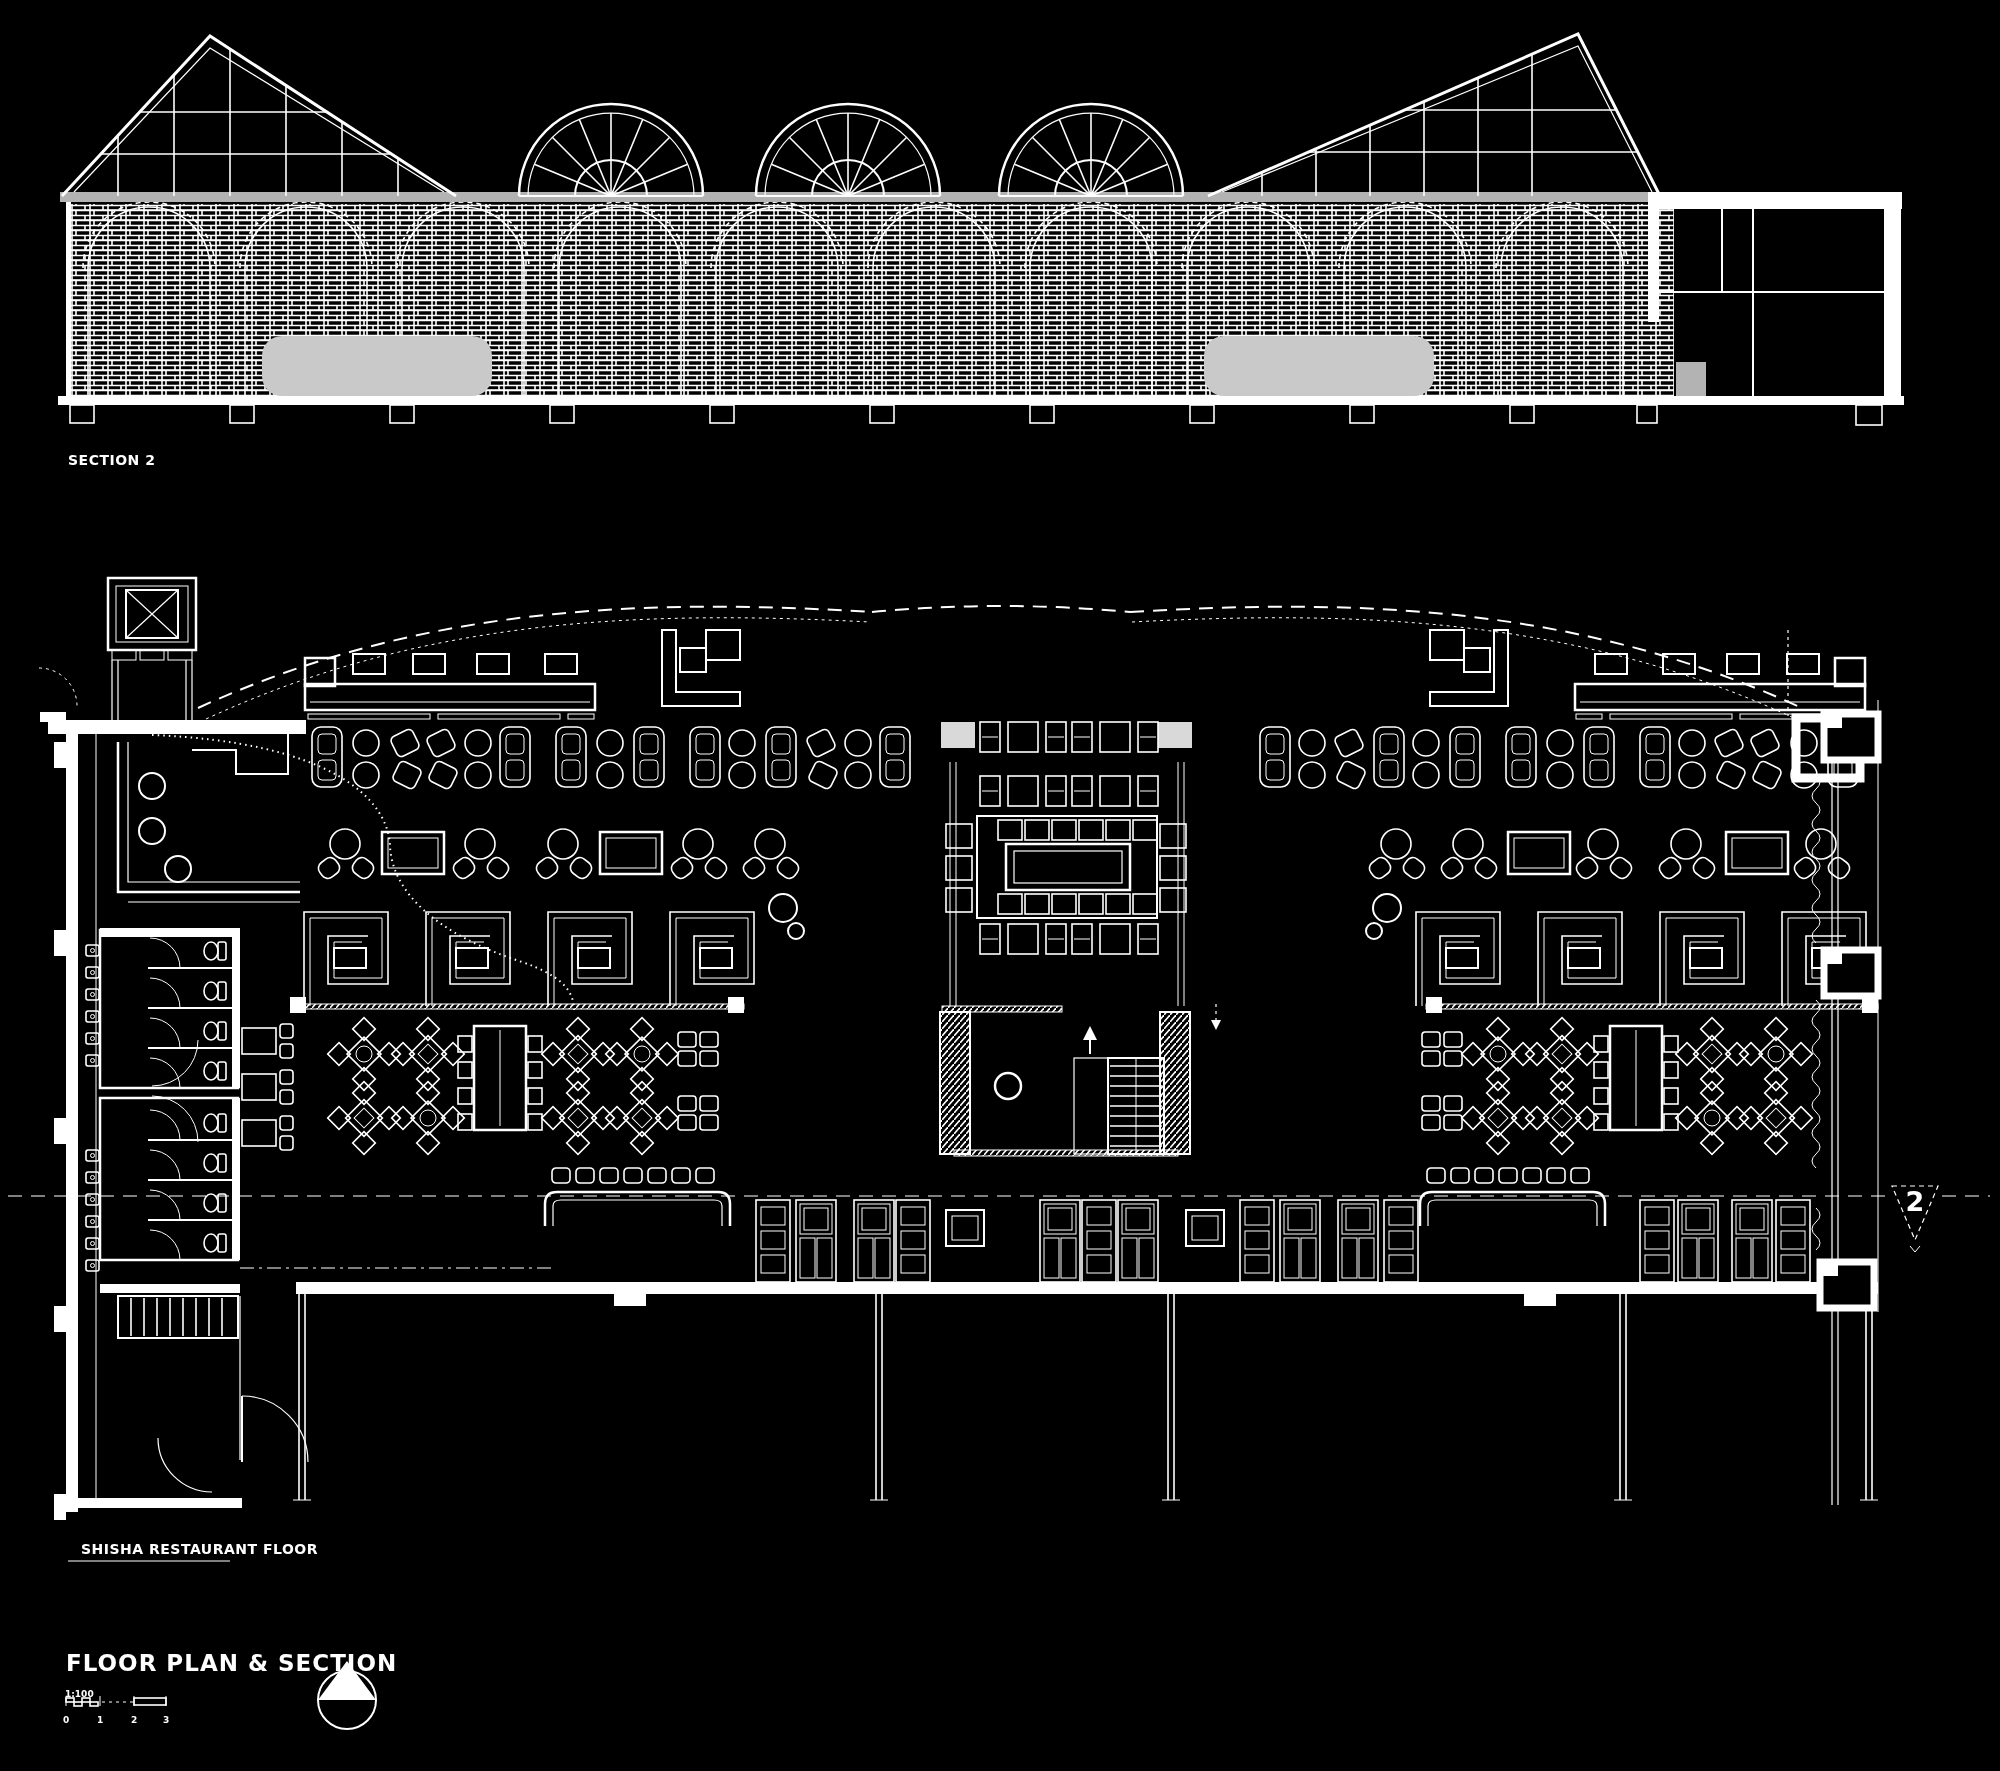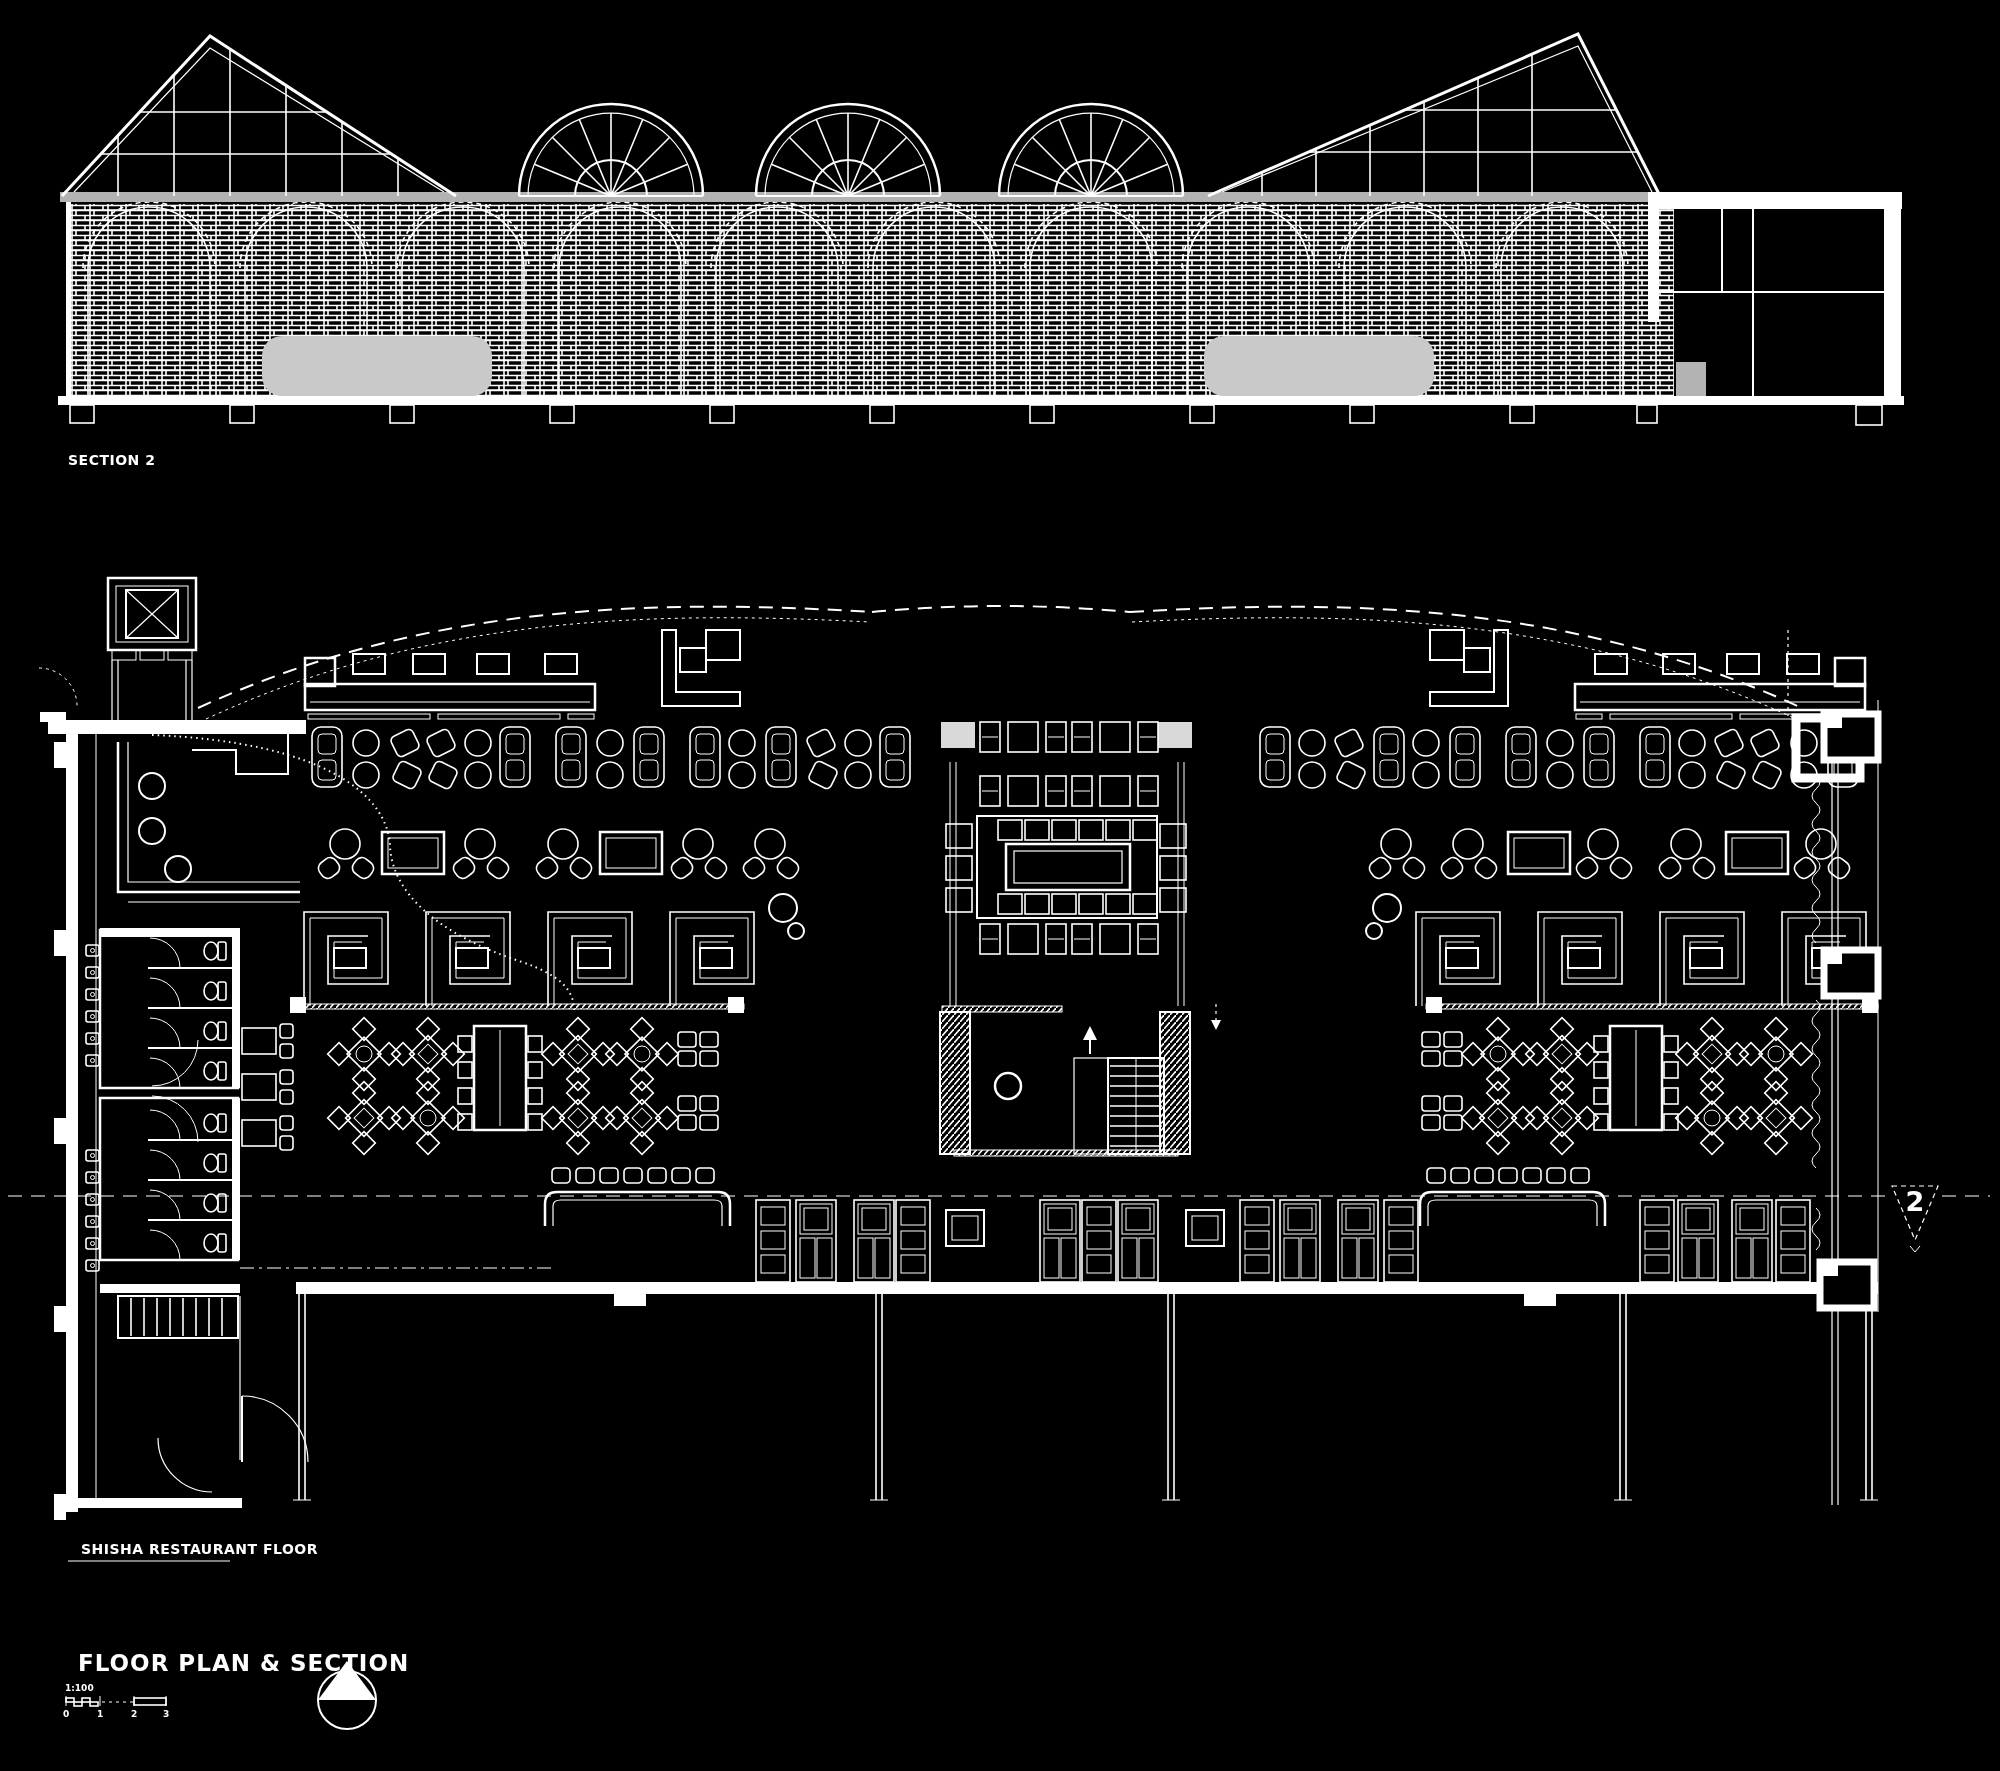--- a/index.html
+++ b/index.html
@@ -23,22 +23,22 @@
   #dwg .s3{stroke-width:3px;}
   #dwg .s7{stroke-width:7px;}
   #dwg .s9{stroke-width:9px;}
   #dwg .d1{stroke-dasharray:14 9;}
   #dwg .d2{stroke-dasharray:3 4;}
   #dwg .d3{stroke-dasharray:1.5 4;}
   #dwg .d4{stroke-dasharray:14 5 3 5;}
   #dwg .d5{stroke-dasharray:5 4;}
   .lbl{position:absolute;color:#fff;white-space:nowrap;}
   .lbl-small{font-size:14px;font-weight:bold;letter-spacing:.5px;}
-  .lbl-title{font-size:23px;font-weight:bold;letter-spacing:1px;margin-left:12px;}
-  .lbl-tiny{font-size:9px;font-weight:bold;}
+  .lbl-title{font-size:23px;font-weight:bold;letter-spacing:1px;}
+  .lbl-tiny{font-size:9px;font-weight:bold;margin-top:6px;}
   .lbl-marker{font-size:27px;font-weight:bold;}
 </style>
 </head>
 <body>
 
 <div id="canvas">
 
 <svg id="dwg" width="2000" height="1771" viewBox="0 0 2000 1771">
 <defs>
   <pattern id="brick" width="18" height="10" patternUnits="userSpaceOnUse">

